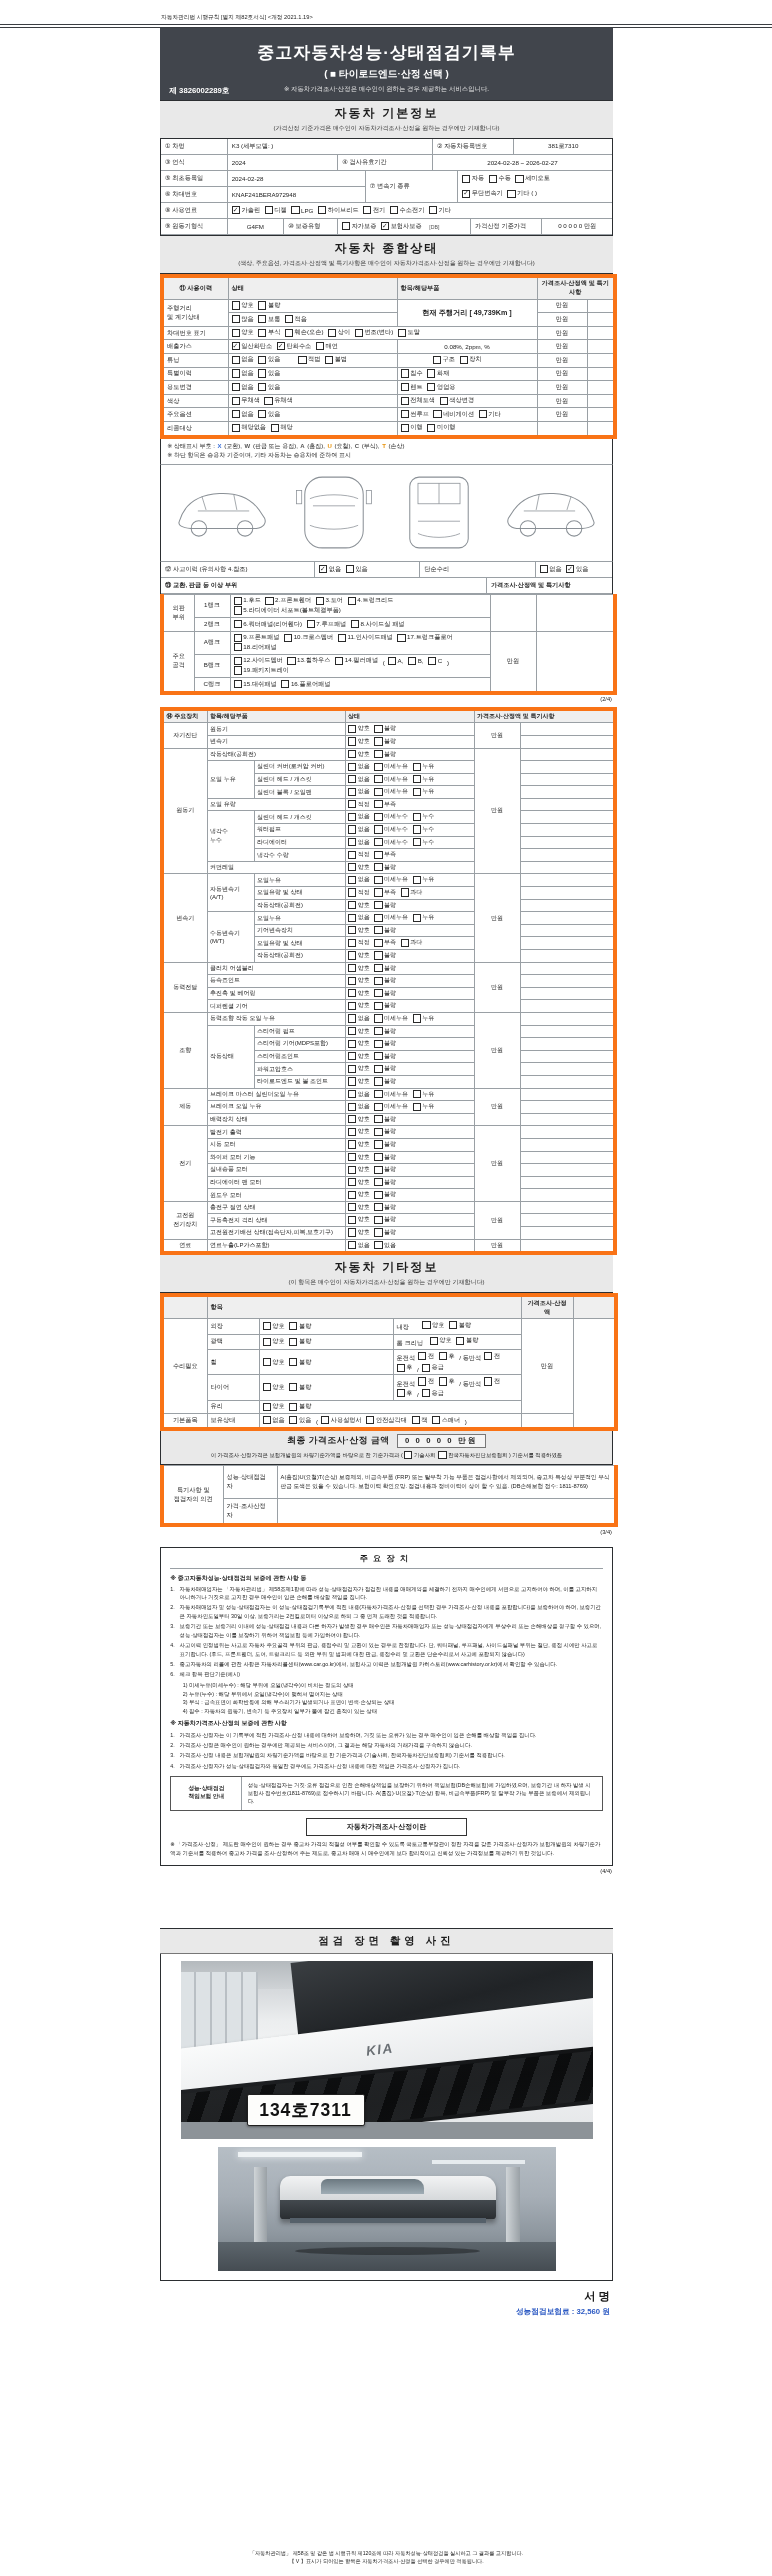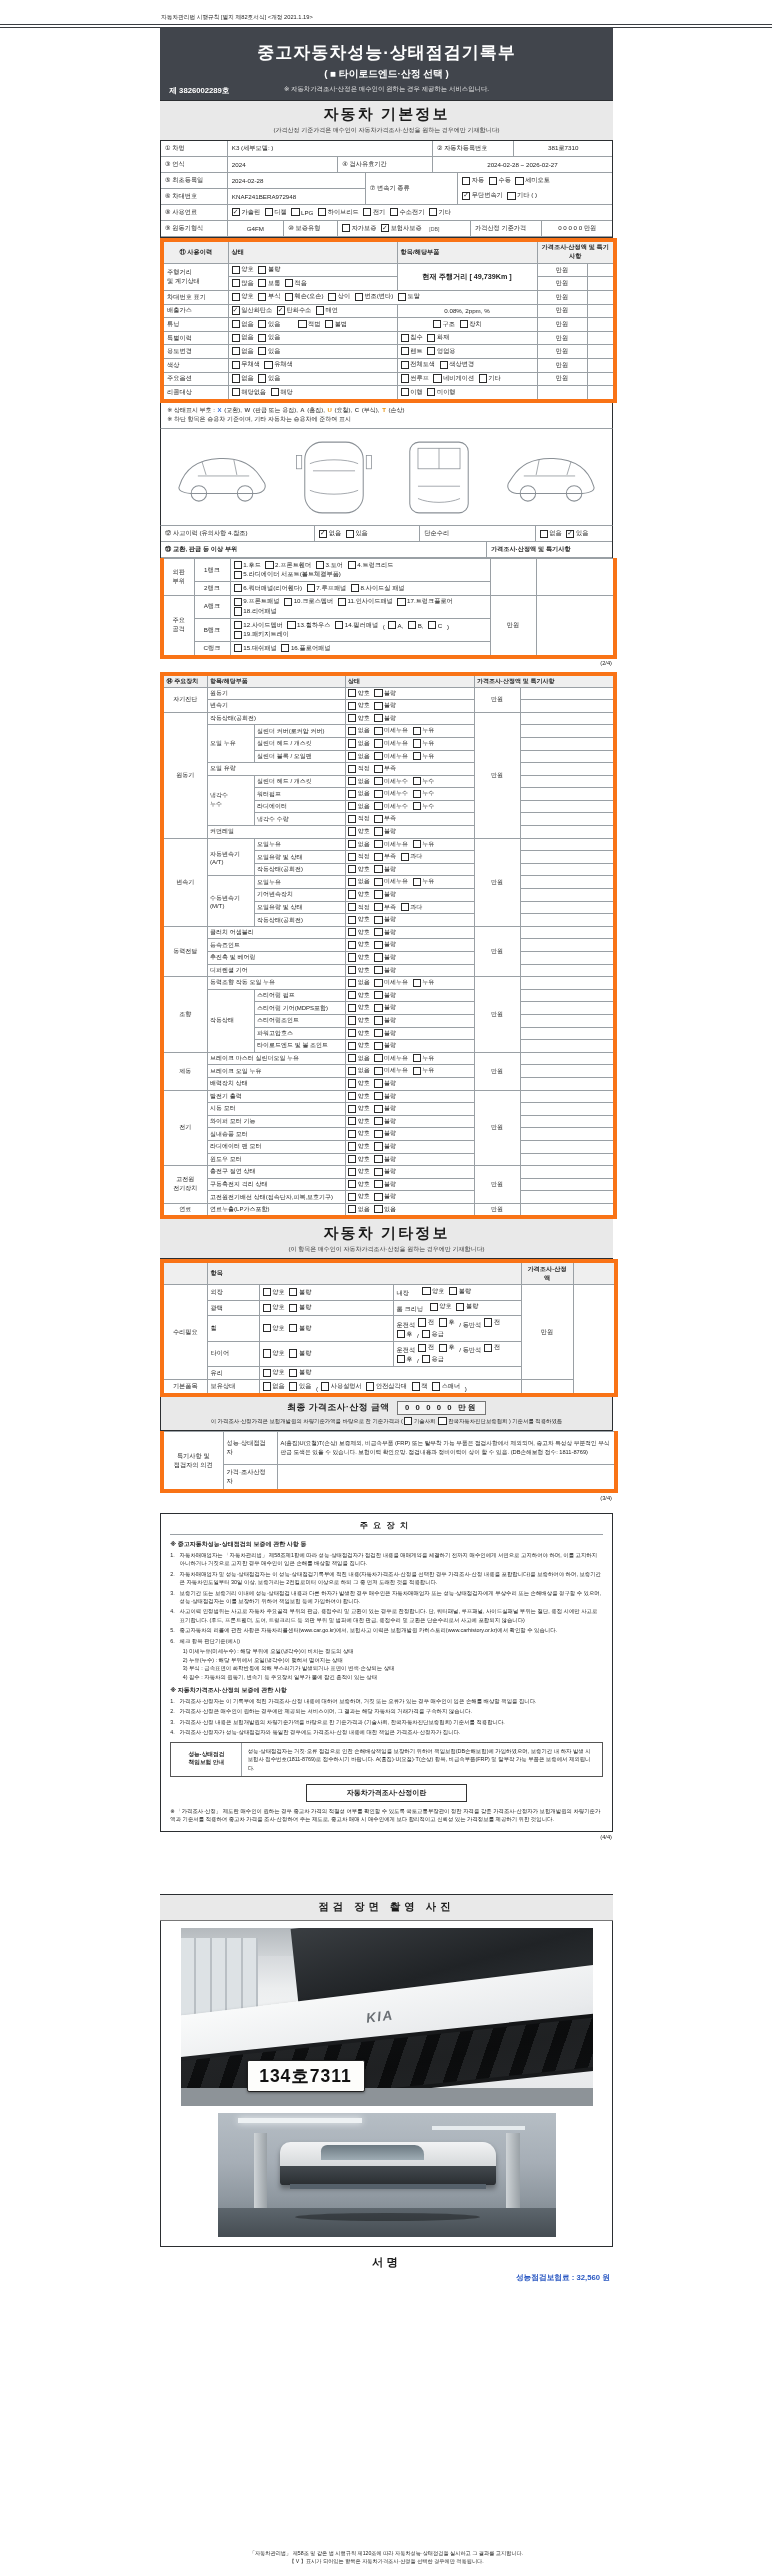--- a/index.html
+++ b/index.html
@@ -8,21 +8,21 @@
   .top-rule{position:absolute;left:0;top:24px;width:773px;border-top:1px solid #3a3d42;border-bottom:1px solid #3a3d42;height:1.5px;}
   .page{position:absolute;left:160px;top:28px;width:453px;}
   
   .doc-head{background:#41454c;color:#fff;padding:13.4px 8.2px 5.2px 8.2px;height:72px;box-sizing:border-box;position:relative;}
   .doc-title{text-align:center;font-size:17px;font-weight:bold;letter-spacing:1px;}
   .doc-sub{text-align:center;font-size:9.8px;font-weight:bold;margin-top:4.1px;}
   .doc-note{text-align:center;font-size:6.4px;margin-top:3.6px;color:#e8e8e8;}
   .doc-no{position:absolute;left:9.3px;bottom:4.1px;font-size:7.7px;font-weight:bold;}
   
   .sec{border-top:1px solid #2b2e31;border-bottom:1px solid #2b2e31;background:#e9e9e9;text-align:center;padding:4.1px 2.1px 4.6px 2.1px;}
-  .sec .st{font-size:15px;font-weight:bold;letter-spacing:2.1px;}
+  .sec .st{font-size:12px;font-weight:bold;letter-spacing:2.1px;}
   .sec .ss{font-size:6px;margin-top:2.1px;color:#333;}
   
   .frow{display:flex;border-left:1px solid #2b2e31;border-right:1px solid #2b2e31;}
   .frow:last-child{border-bottom:1px solid #2b2e31;}
   .fcell{border-right:0.5px solid #9aa0a5;border-bottom:0.5px solid #9aa0a5;box-sizing:border-box;padding:2.6px 4.1px;font-size:6.2px;display:flex;align-items:center;min-height:16px;}
   .fcell:last-child{border-right:none;}
   .fcell.lab{background:#fff;color:#222;}
   .fcell.ct{justify-content:center;text-align:center;}
   .fcell.wrap{flex-wrap:wrap;}
   .small-db{font-size:5.2px;color:#555;margin-left:3.1px;margin-top:2.1px;}
@@ -209,20 +209,24 @@
             <span class="box ck"></span>
             <span class="lb">보험사보증</span>
           </span>
           <span class="mixtxt small-db" style="white-space: pre;">[DB]</span>
         </div>
         <div class="fcell lab" style="width: 72px; white-space: pre-line;">가격산정 기준가격</div>
         <div class="fcell ct" style="width: 70px; white-space: pre-line;">0 0 0 0 0 만원</div>
       </div>
     </div>
 
+  <div class="sec" style="border-top:none;">
+    <div class="st" style="white-space: pre-line;">자동차 종합상태</div>
+    <div class="ss" style="white-space: pre-line;">(색상, 주요옵션, 가격조사·산정액 및 특기사항은 매수인이 자동차가격조사·산정을 원하는 경우에만 기재합니다)</div>
+  </div>
   <table class="grid">
     <colgroup>
         <col style="width:66px">
         <col style="width:169px">
         <col style="width:140px">
         <col style="width:50px">
         <col style="width:28px">
       </colgroup>
     <tbody>
         <tr>
@@ -1411,21 +1415,21 @@
       <div class="p2-post" style="right:36px"></div>
       <div class="p2-car"></div>
       <div class="p2-glass"></div>
       <div class="p2-arm"></div>
       <div class="p2-floor"></div>
       <div class="p2-shadow"></div>
     </div>
   </div>
 
   <div class="sign-row">
-    <div class="sign-label" style="white-space: pre-line;">서명</div>
+    <div class="sign-label" style="white-space: pre-line; text-align: right;">서명</div>
     <div class="fee" style="white-space: pre-line;">성능점검보험료 : 32,560 원</div>
   </div>
 </div>
 
 <div class="footer">
   <div style="white-space: pre-line;">「자동차관리법」 제58조 및 같은 법 시행규칙 제120조에 따라 자동차성능·상태점검을 실시하고 그 결과를 고지합니다.</div>
   <div style="white-space: pre-line;">【 V 】표시가 되어있는 항목은 자동차가격조사·산정을 선택한 경우에만 적용됩니다.</div>
 </div>
 
 

